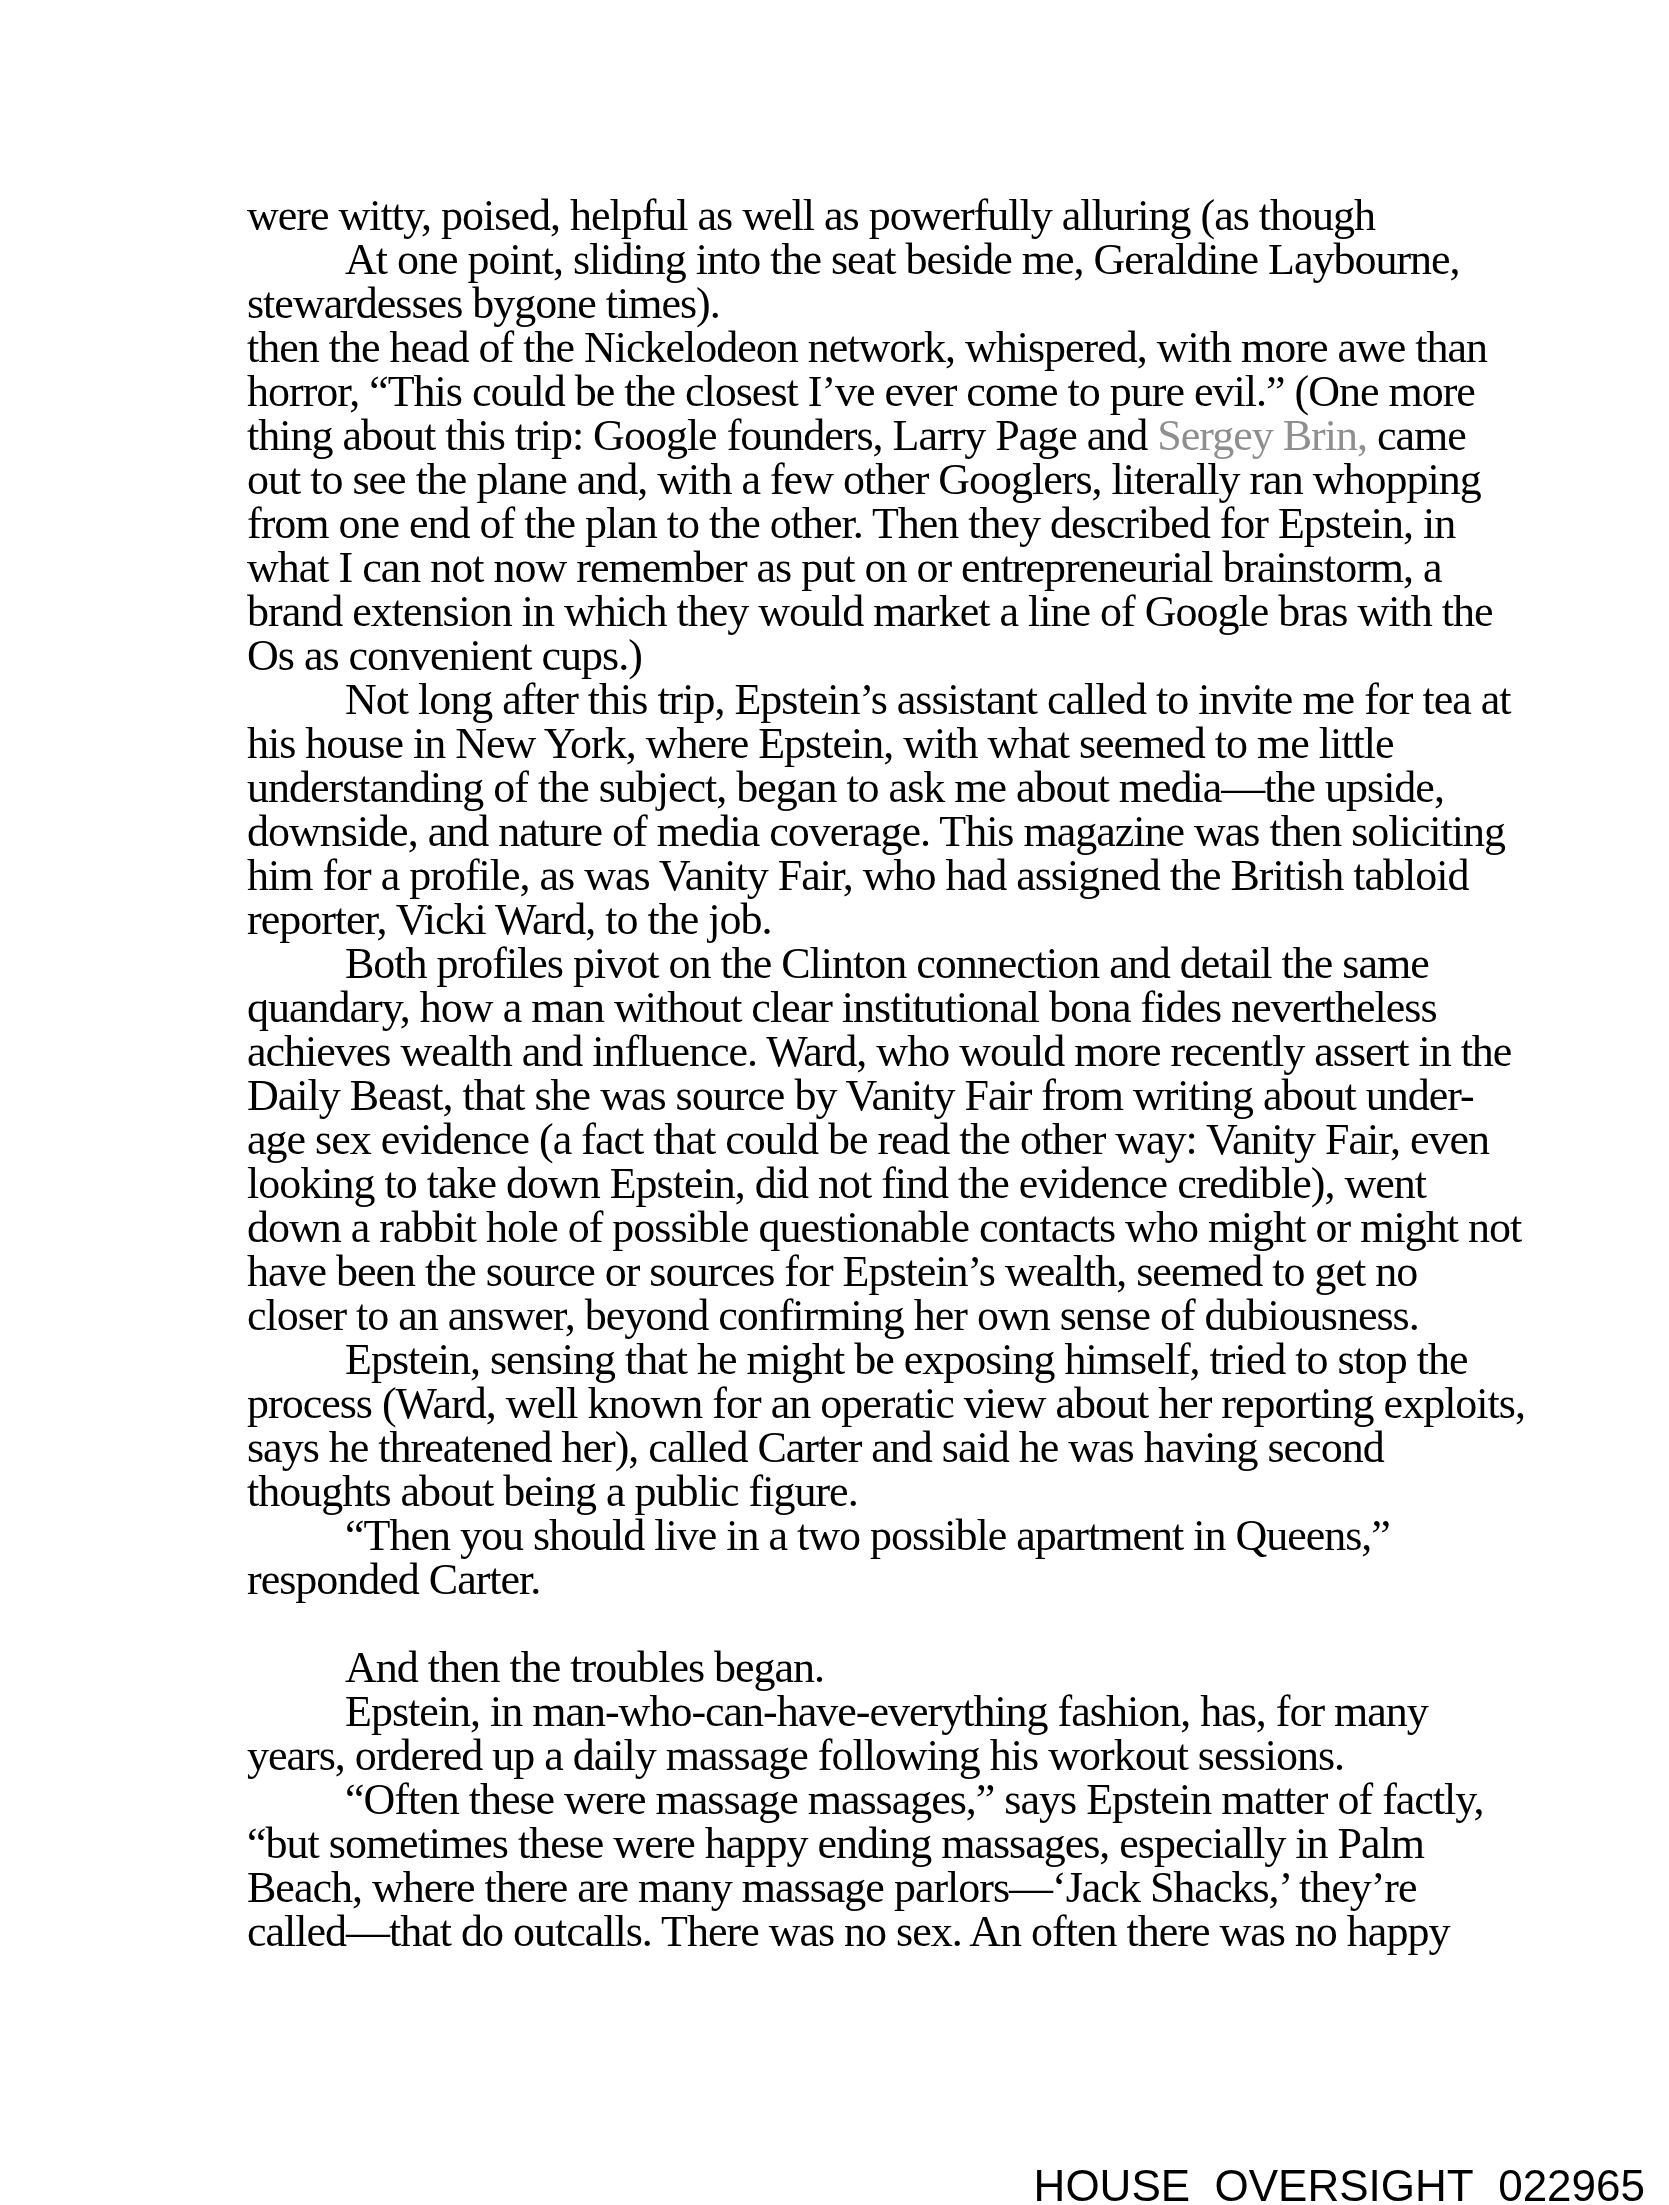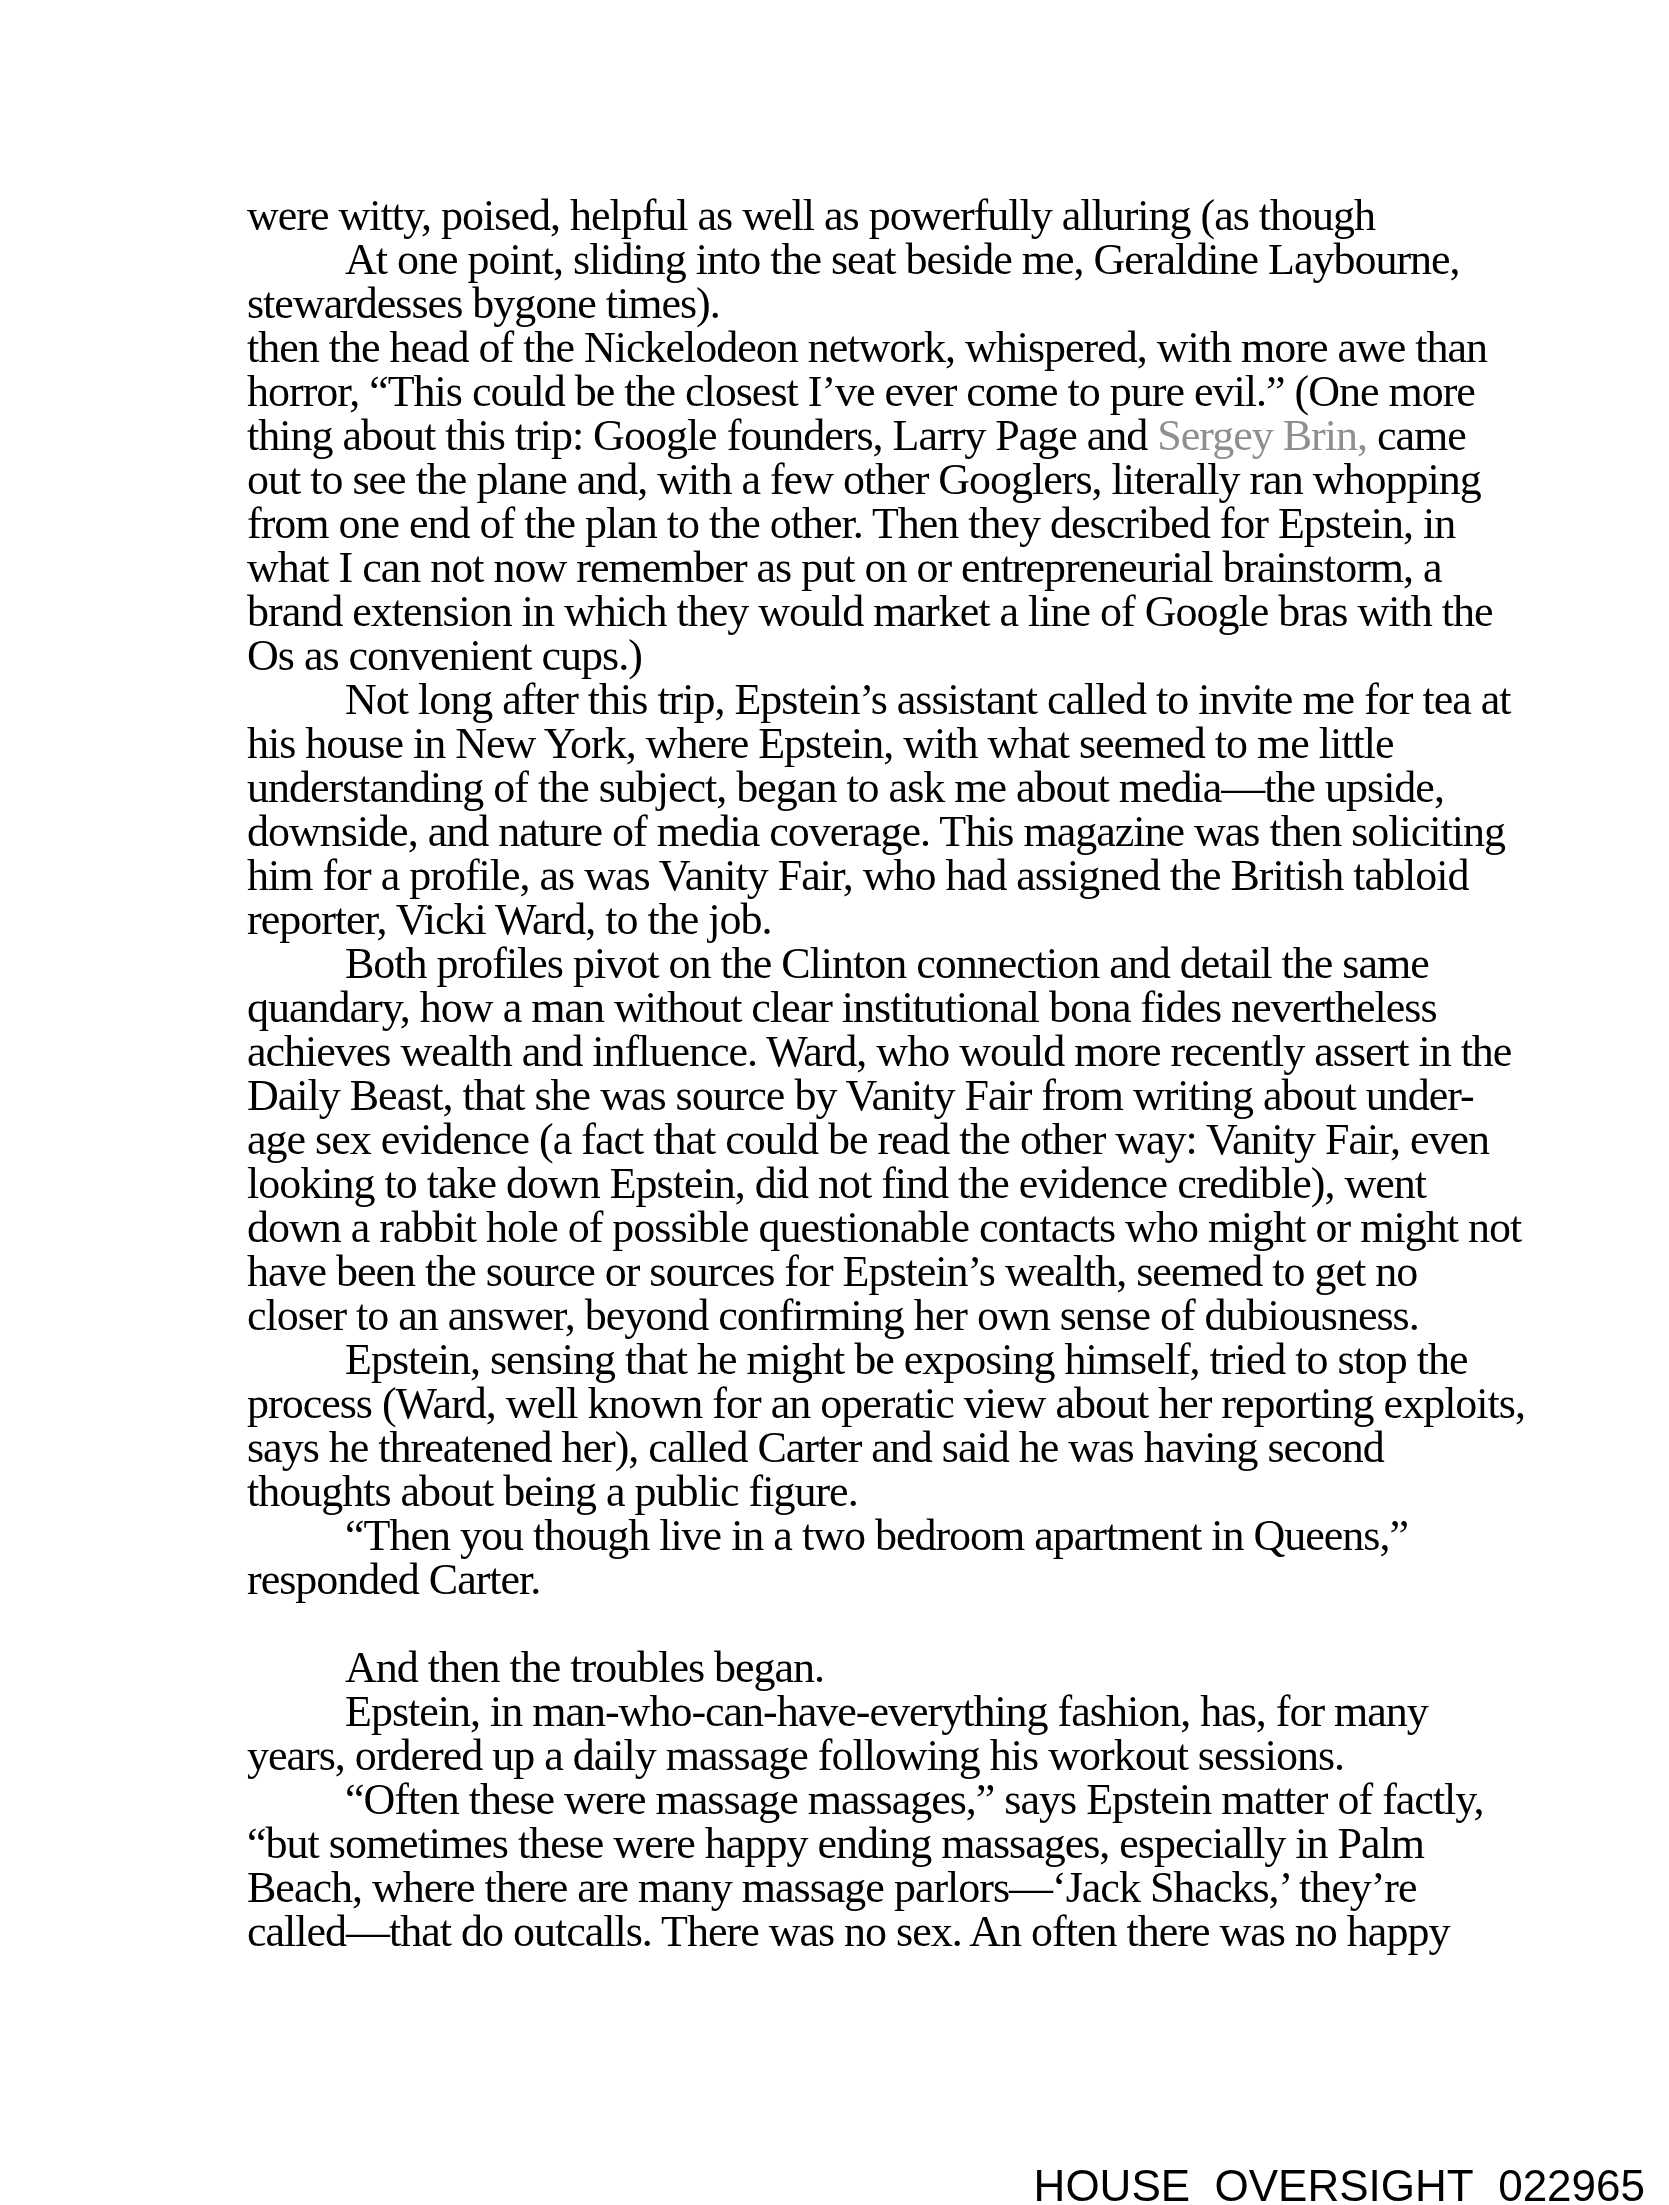--- a/index.html
+++ b/index.html
@@ -78,21 +78,21 @@
       <div class="line"><span class="">Daily Beast, that she was source by Vanity Fair from writing about under-</span></div>
       <div class="line"><span class="">age sex evidence (a fact that could be read the other way: Vanity Fair, even</span></div>
       <div class="line"><span class="">looking to take down Epstein, did not find the evidence credible), went</span></div>
       <div class="line"><span class="">down a rabbit hole of possible questionable contacts who might or might not</span></div>
       <div class="line"><span class="">have been the source or sources for Epstein’s wealth, seemed to get no</span></div>
       <div class="line"><span class="">closer to an answer, beyond confirming her own sense of dubiousness.</span></div>
       <div class="line indent"><span class="">Epstein, sensing that he might be exposing himself, tried to stop the</span></div>
       <div class="line"><span class="">process (Ward, well known for an operatic view about her reporting exploits,</span></div>
       <div class="line"><span class="">says he threatened her), called Carter and said he was having second</span></div>
       <div class="line"><span class="">thoughts about being a public figure.</span></div>
-      <div class="line indent"><span class="">“Then you though live in a two bedroom apartment in Queens,”</span></div>
+      <div class="line indent"><span class="">“Then you should live in a two possible apartment in Queens,”</span></div>
       <div class="line"><span class="">responded Carter.</span></div>
       <div class="line">&nbsp;</div>
       <div class="line indent"><span class="">And then the troubles began.</span></div>
       <div class="line indent"><span class="">Epstein, in man-who-can-have-everything fashion, has, for many</span></div>
       <div class="line"><span class="">years, ordered up a daily massage following his workout sessions.</span></div>
       <div class="line indent"><span class="">“Often these were massage massages,” says Epstein matter of factly,</span></div>
       <div class="line"><span class="">“but sometimes these were happy ending massages, especially in Palm</span></div>
       <div class="line"><span class="">Beach, where there are many massage parlors—‘Jack Shacks,’ they’re</span></div>
       <div class="line"><span class="">called—that do outcalls. There was no sex. An often there was no happy</span></div>
     </div>

